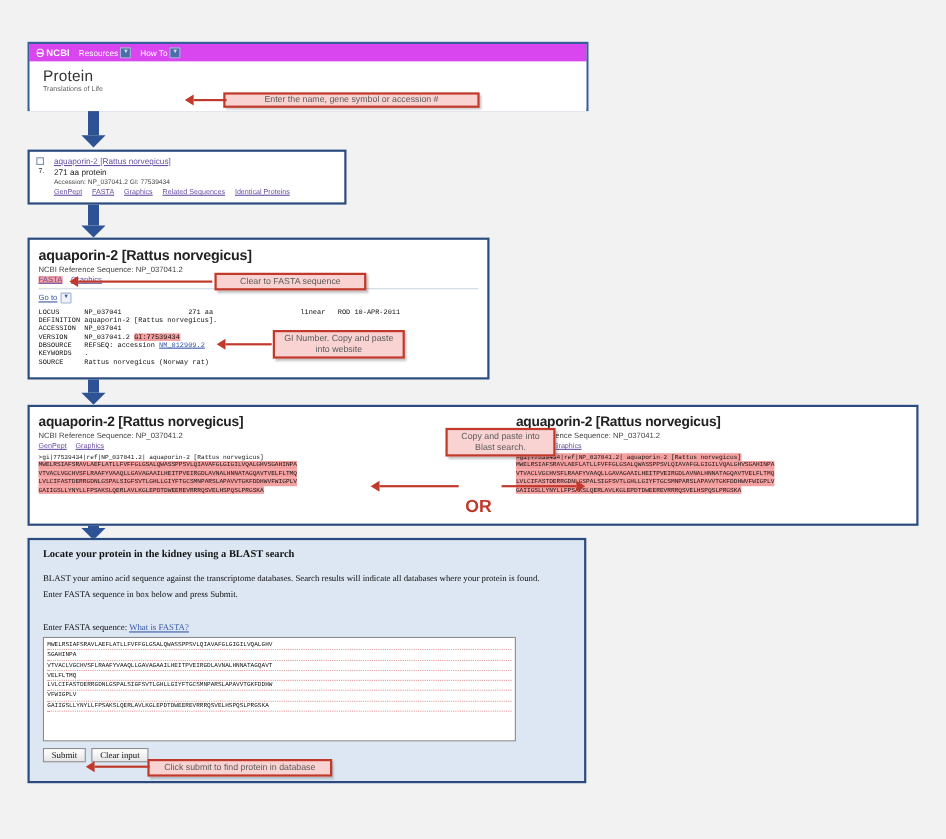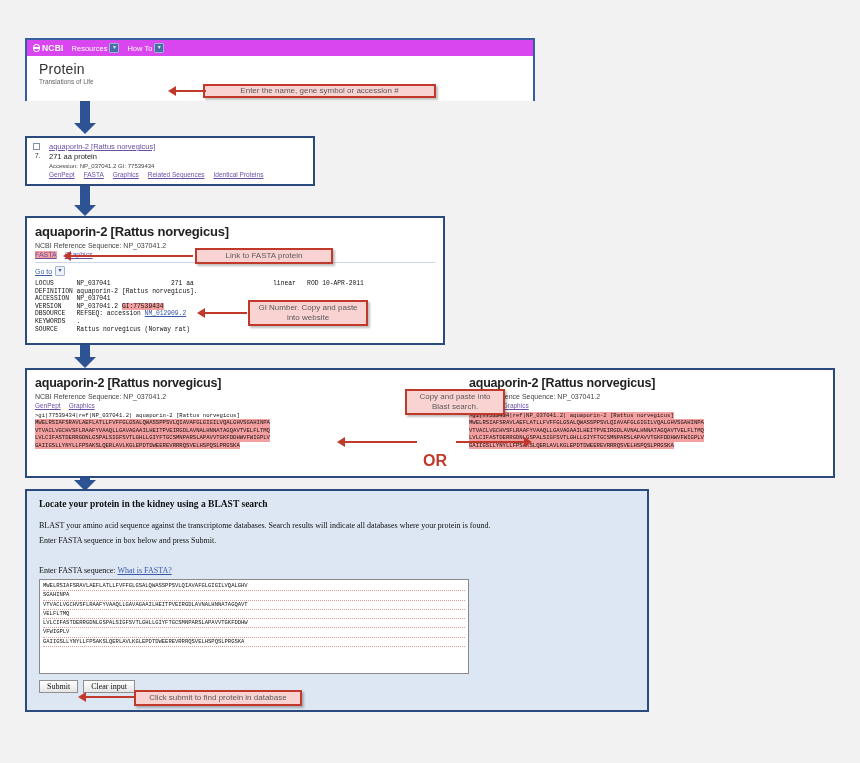--- a/index.html
+++ b/index.html
@@ -132,21 +132,21 @@
   .fa-ref{font-size:7px;color:#444;margin-top:3px;}
   .fa-linkrow{margin-top:2px;display:flex;gap:8px;font-size:6.5px;}
   .fa-linkrow a{color:#6a4fa3;text-decoration:underline;}
   .fa-seq{
     margin-top:3px;font-family:"Liberation Mono",monospace;
     font-size:5.6px;line-height:7.4px;white-space:pre;color:#111;
   }
   .fa-seqhl{background:#f5a0a0;display:inline-block;}
   .or-label{position:absolute;font-size:16px;font-weight:bold;color:#c0392b;margin-top:21px;}
   
-  #panel-blast{left:25px;top:489px;width:624px;height:223px;background:#dde7f3;}
+  #panel-blast{left:25px;top:489px;width:508px;height:223px;background:#dde7f3;}
   .bl-inner{padding:8px 12px;box-sizing:border-box;height:100%;position:relative;}
   .bl-h{font-family:"Liberation Serif",serif;font-size:9.5px;font-weight:bold;color:#111;}
   .bl-p{font-family:"Liberation Serif",serif;font-size:8px;color:#111;line-height:15px;margin-top:9px;width:455px;}
   .bl-label{font-family:"Liberation Serif",serif;font-size:8px;color:#111;margin-top:18px;}
   .bl-label a{color:#3858a6;}
   .ta{
     margin-top:4px;width:430px;height:95px;background:#fff;border:1px solid #8a8a8a;
     box-sizing:border-box;padding:2px 3px;overflow:hidden;
   }
   .ta-line{
@@ -236,21 +236,21 @@
     <div class="gp-pre"><span>LOCUS</span>      <span>NP_037041                271 aa                     linear   ROD 10-APR-2011</span>
 <span>DEFINITION</span> <span>aquaporin-2 [Rattus norvegicus].</span>
 <span>ACCESSION</span>  <span>NP_037041</span>
 <span>VERSION</span>    <span>NP_037041.2</span> <span class="hl">GI:77539434</span>
 <span>DBSOURCE</span>   <span>REFSEQ: accession </span><a href="#">NM_012909.2</a>
 <span>KEYWORDS</span>   <span>.</span>
 <span>SOURCE</span>     <span>Rattus norvegicus (Norway rat)</span></div>
   </div>
 </div>
 
-<div class="callout" style="left:195px;top:248px;width:138px;height:16px;">Link to FASTA protein</div>
+<div class="callout" style="left:195px;top:248px;width:138px;height:16px;">Clear to FASTA sequence</div>
 <div class="annot-arrow" style="left:63px;top:251px;width:130px;">
   <span class="ahead ahead-left"></span>
   <span class="abar"></span>
 </div>
 
 <div class="callout" style="left:248px;top:300px;width:120px;height:26px;flex-direction:column;">
   <span>GI Number. Copy and paste into website</span>
 </div>
 <div class="annot-arrow" style="left:197px;top:308px;width:50px;">
   <span class="ahead ahead-left"></span>

